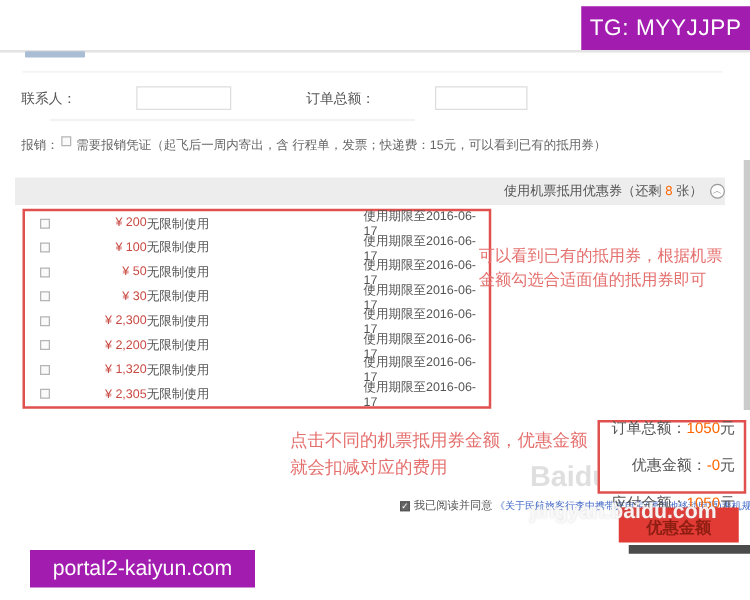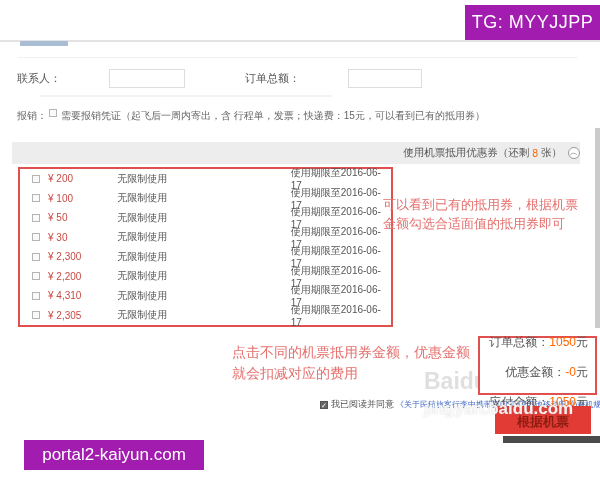--- a/index.html
+++ b/index.html
@@ -29,21 +29,21 @@
 
   
   .vheader { position:absolute; left:12px; top:142px; width:568px; height:22px; background:#ededed; display:flex; align-items:center; font-size:10.5px; color:#555; padding-left:8px;justify-content:flex-end; }
   .vcount { color:#f60; margin:0 3px; }
   .vtoggle { display:inline-flex; align-items:center; justify-content:center; width:12px; height:12px; border:1px solid #999; border-radius:50%; margin-left:6px; font-size:8px; color:#777; line-height:1; background:#fdfdfd; }
 
   
   .vbox { position:absolute; left:18px; top:167px; width:375px; height:160px; border:2px solid #e0504e; background:transparent; }
   .vrow { position:relative; height:19.5px; display:flex; align-items:center; font-size:10px; }
   .vrow .cb { margin-left:12px; margin-right:0; }
-  .v-amount { width:70px; margin-left:8px; color:#c94a43; }
+  .v-amount { width:70px; margin-left:8px; color:#c94a43;text-align:right; }
   .v-usage { width:175px; color:#555; }
   .v-expiry { color:#555; }
 
   
   .anno { position:absolute; color:#e4706e; font-size:13px; line-height:19px; white-space:nowrap; }
   .anno-right { left:383px; top:195px; }
   .anno-bottom { left:232px; top:342px; font-size:14px; line-height:21px; }
 
   
   .sumbox { position:absolute; left:478px; top:336px; width:119px; height:59px; border:2px solid #e0504e; background:#fff; display:flex; flex-direction:column; justify-content:center; z-index:2; }
@@ -130,21 +130,21 @@
       <span class="v-expiry">使用期限至2016-06-17</span>
     </div>
     <div class="vrow">
       <span class="cb"></span>
       <span class="v-amount">¥ 2,200</span>
       <span class="v-usage">无限制使用</span>
       <span class="v-expiry">使用期限至2016-06-17</span>
     </div>
     <div class="vrow">
       <span class="cb"></span>
-      <span class="v-amount">¥ 4,310</span>
+      <span class="v-amount">¥ 1,320</span>
       <span class="v-usage">无限制使用</span>
       <span class="v-expiry">使用期限至2016-06-17</span>
     </div>
     <div class="vrow">
       <span class="cb"></span>
       <span class="v-amount">¥ 2,305</span>
       <span class="v-usage">无限制使用</span>
       <span class="v-expiry">使用期限至2016-06-17</span>
     </div>
   </div>
@@ -171,19 +171,19 @@
       <span>应付金额：</span><span class="sumval">1050</span><span>元</span>
     </div>
   </div>
 
   <div class="agree">
     <span class="cb-checked">✓</span>
     <span>我已阅读并同意</span>
     <span class="agree-link">《关于民航旅客行李中携带充电宝(锂电池移动电源)乘机规定的公告》</span>
   </div>
 
-  <button class="submit">根据机票</button>
+  <button class="submit">优惠金额</button>
   <div class="wm-main">jingyan.baidu.com</div>
 
   <div class="darkbar"></div>
   <div class="badge site-badge">portal2-kaiyun.com</div>
 
 </div>
 
 </body></html>

